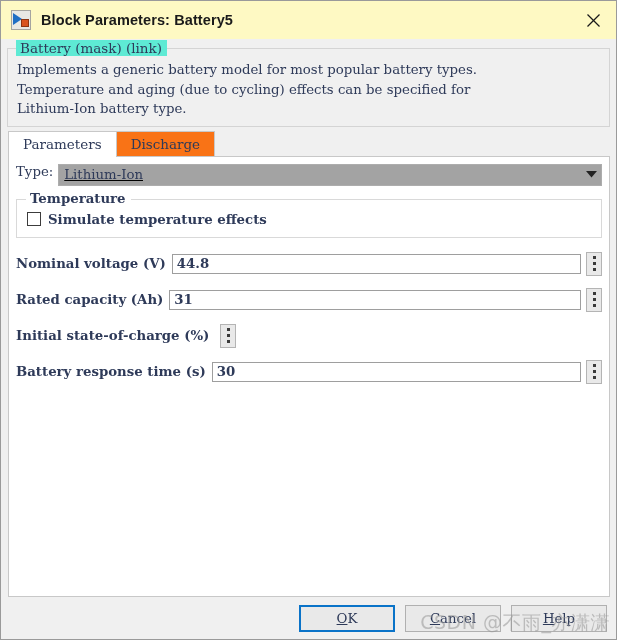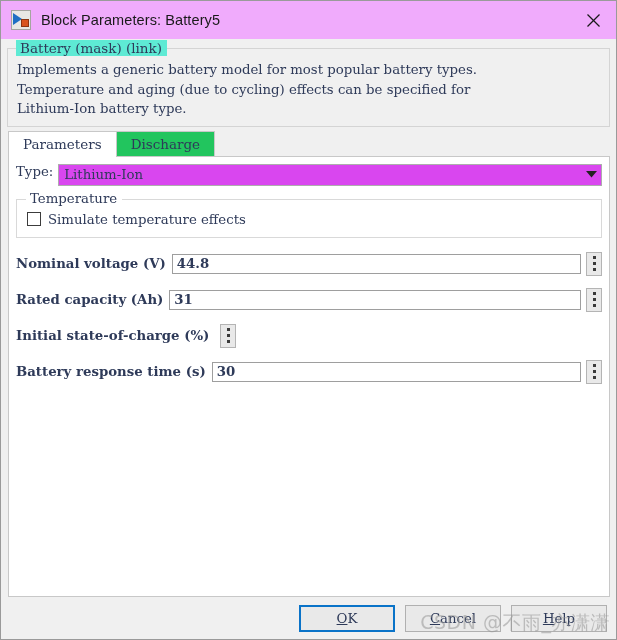--- a/index.html
+++ b/index.html
@@ -23,26 +23,27 @@
     background: #f0f0f0;
     border: 1px solid #9a9a9a;
     display: flex;
     flex-direction: column;
   }
 
   
   .titlebar {
     height: 38px;
     min-height: 38px;
-    background: #f0abfc;
+    background: #fef9c3;
     display: flex;
     align-items: center;
     padding-left: 10px;
     position: relative;
     box-sizing: border-box;
+    font-weight: bold;
   }
   .app-icon {
     width: 20px;
     height: 20px;
     position: relative;
     flex: 0 0 auto;
     margin-right: 10px;
   }
   .app-icon .frame {
     position: absolute;
@@ -129,21 +130,21 @@
     position: relative;
     z-index: 2;
   }
   .tab {
     font-family: "DejaVu Serif", serif;
     font-size: 13.5px;
     color: #2e3a59;
     padding: 4px 14px 4px 14px;
     border: 1px solid #c8c8c8;
     border-bottom: none;
-    background: #22c55e;
+    background: #f97316;
     box-sizing: border-box;
     height: 25px;
     line-height: 16px;
     cursor: default;
     position: relative;
   }
   .tab.active {
     background: #ffffff;
     border-color: #c8c8c8;
     z-index: 3;
@@ -173,27 +174,28 @@
   .lbl {
     font-family: "DejaVu Serif", serif;
     font-size: 13.3px;
     color: #2e3a59;
     white-space: nowrap;
   }
   .combo {
     flex: 1 1 auto;
     height: 22px;
     margin-left: 5px;
-    background: #d946ef;
+    background: #a3a3a3;
     border: 1px solid #adadad;
     box-sizing: border-box;
     display: flex;
     align-items: center;
     position: relative;
     cursor: default;
+    text-decoration: underline;
   }
   .combo .combo-val {
     font-family: "DejaVu Serif", serif;
     font-size: 13.3px;
     color: #2e3a59;
     padding-left: 5px;
     flex: 1 1 auto;
   }
   .combo .combo-arrow {
     width: 20px;
@@ -203,20 +205,21 @@
     justify-content: center;
   }
 
   
   .panel-group {
     border: 1px solid #d9d9d9;
     position: relative;
     margin: 13px 0 0 0;
     padding: 10px 8px 9px 8px;
     box-sizing: border-box;
+    font-weight: bold;
   }
   .panel-group > .legend {
     position: absolute;
     top: -9px;
     left: 9px;
     background: #ffffff;
     padding: 0 5px 0 4px;
     font-family: "DejaVu Serif", serif;
     font-size: 13.3px;
     color: #2e3a59;

